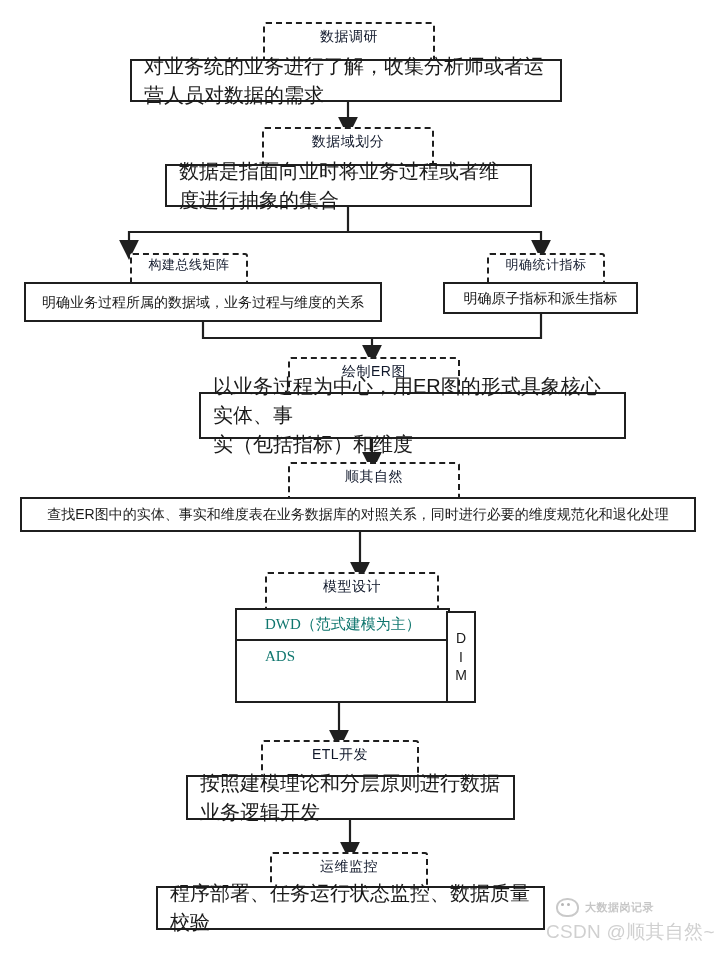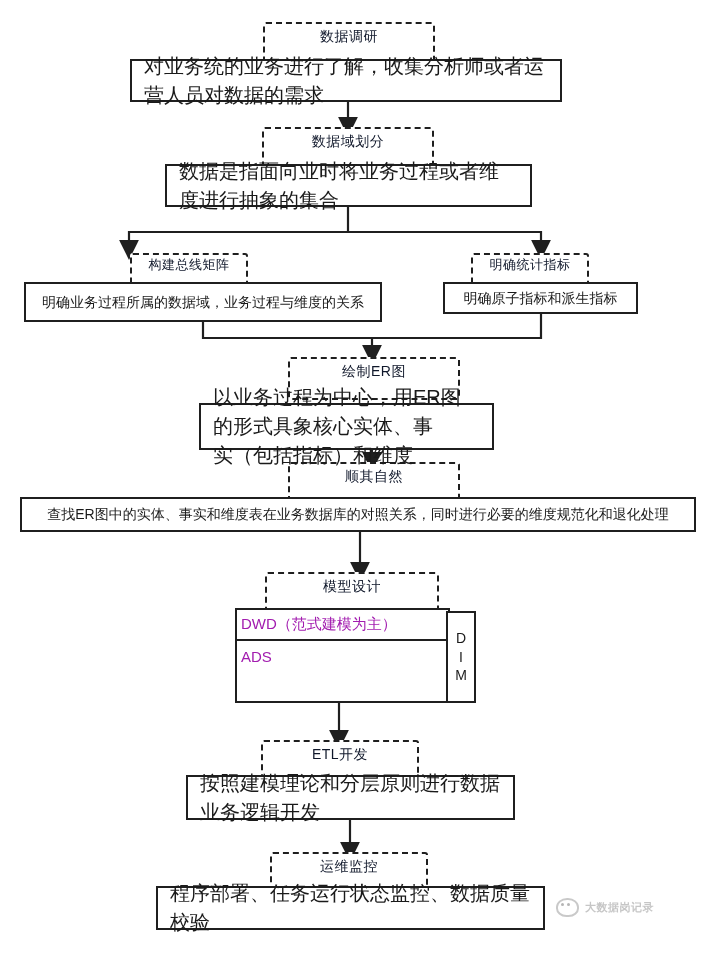--- a/index.html
+++ b/index.html
@@ -84,23 +84,24 @@
     top: 0;
     box-sizing: border-box;
     border: 2px solid #1f1f1f;
     background: #ffffff;
   }
   .model-layer {
     box-sizing: border-box;
     border-bottom: 2px solid #1f1f1f;
     display: flex;
     align-items: center;
-    padding-left: 4px;
+    padding-left: 28px;
     font-size: 15px;
-    color: #a21caf;
+    color: #0f766e;
+    font-family: Liberation Serif, serif;
   }
   .model-layer:last-child {
     border-bottom: none;
   }
   .model-dim {
     position: absolute;
     box-sizing: border-box;
     border: 2px solid #1f1f1f;
     background: #ffffff;
     display: flex;
@@ -200,27 +201,27 @@
     <div class="stage-tab" style="left:262px; top:127px; width:172px; height:44px;">数据域划分</div>
     <div class="stage-body" style="left:165px; top:164px; width:367px; height:43px; justify-content:center;">数据是指面向业时将业务过程或者维度进行抽象的集合</div>
   </div>
 
   <div class="stage">
     <div class="stage-tab" style="left:130px; top:253px; width:118px; height:33px; font-size:13px; padding-top:3px;">构建总线矩阵</div>
     <div class="stage-body" style="left:24px; top:282px; width:358px; height:40px; font-size:14px; justify-content:center;">明确业务过程所属的数据域，业务过程与维度的关系</div>
   </div>
 
   <div class="stage">
-    <div class="stage-tab" style="left:471px; top:253px; width:118px; height:33px; font-size:13px; padding-top:3px;">明确统计指标</div>
+    <div class="stage-tab" style="left:487px; top:253px; width:118px; height:33px; font-size:13px; padding-top:3px;">明确统计指标</div>
     <div class="stage-body" style="left:443px; top:282px; width:195px; height:32px; font-size:14px; justify-content:center;">明确原子指标和派生指标</div>
   </div>
 
   <div class="stage">
     <div class="stage-tab" style="left:288px; top:357px; width:172px; height:43px;">绘制ER图</div>
-    <div class="stage-body two-line" style="left:199px; top:403px; width:295px; height:47px; align-items:center;">
+    <div class="stage-body two-line" style="left:199px; top:392px; width:427px; height:47px; align-items:center;">
       <div style="display:flex; flex-direction:column; justify-content:center;">
         <span>以业务过程为中心，用ER图的形式具象核心实体、事</span>
         <span>实（包括指标）和维度</span>
       </div>
     </div>
   </div>
 
   <div class="stage">
     <div class="stage-tab" style="left:288px; top:462px; width:172px; height:42px;">顺其自然</div>
     <div class="stage-body" style="left:20px; top:497px; width:676px; height:35px; font-size:14px; justify-content:center;">查找ER图中的实体、事实和维度表在业务数据库的对照关系，同时进行必要的维度规范化和退化处理</div>
@@ -251,14 +252,15 @@
 
   <div class="stage">
     <div class="stage-tab" style="left:270px; top:852px; width:158px; height:42px;">运维监控</div>
     <div class="stage-body" style="left:156px; top:886px; width:389px; height:44px; justify-content:center;">程序部署、任务运行状态监控、数据质量校验</div>
   </div>
 
   <div class="watermark wm-wechat">
     <span class="wm-wechat-logo"></span>
     <span>大数据岗记录</span>
   </div>
+  <div class="watermark wm-csdn">CSDN @顺其自然~</div>
 
 </div>
 
 </body></html>

